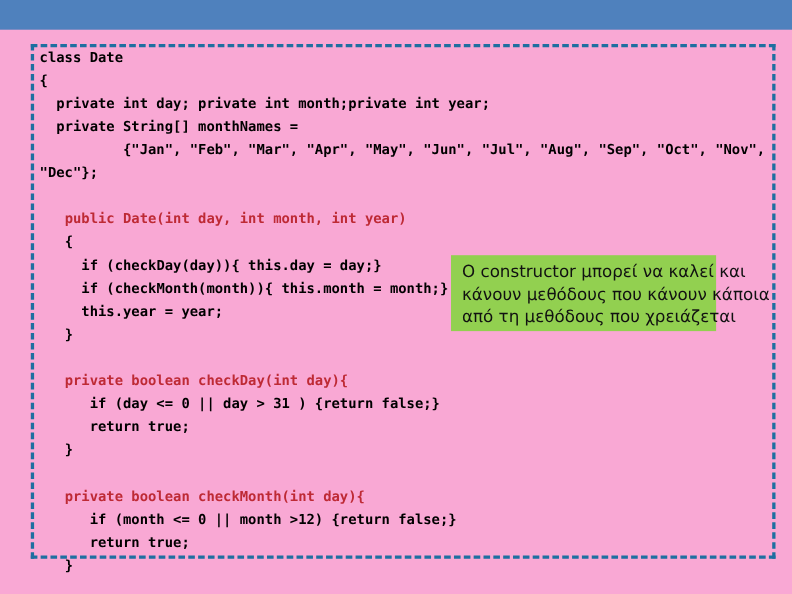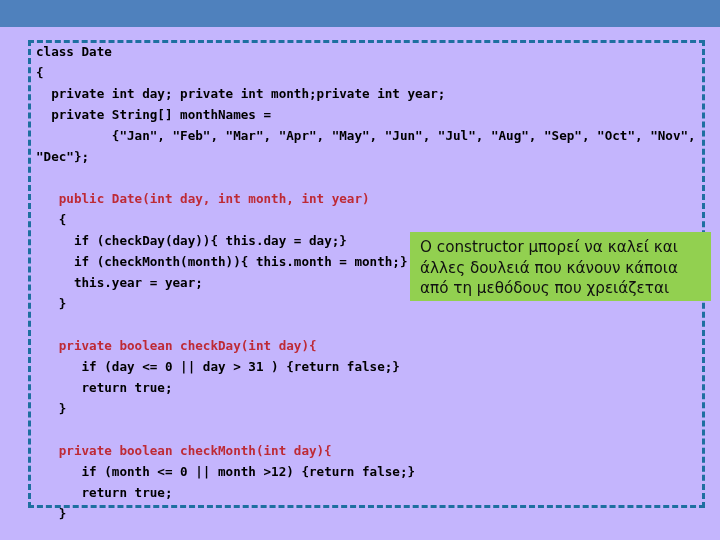--- a/index.html
+++ b/index.html
@@ -12,21 +12,21 @@
     background: #ffffff;
     font-family: "Liberation Sans", sans-serif;
     overflow: hidden;
     position: relative;
   }
   #slide {
     position: absolute;
     left: 0; top: 0;
     width: 720px;
     height: 540px;
-    background: #c4b5fd;
+    background: #f9a8d4;
   }
   #top-banner {
     position: absolute;
     left: 0; top: 0;
     width: 720px;
     height: 27px;
     background: #4F81BD;
   }
   #code-box {
     position: absolute;
@@ -59,21 +59,21 @@
     color: #BE2A35;
   }
   #code-text .blank {
     display: block;
     height: 21px;
   }
   #callout {
     position: absolute;
     left: 410px;
     top: 232px;
-    width: 301px;
+    width: 241px;
     height: 69px;
     background: #92D050;
     box-sizing: border-box;
     padding: 5px 8px 4px 10px;
   }
   #callout .cl {
     display: block;
     font-family: "DejaVu Sans", "Liberation Sans", sans-serif;
     font-size: 15.2px;
     line-height: 20.5px;
@@ -87,17 +87,17 @@
 <div id="slide">
 
   <div id="top-banner"></div>
 
   <div id="code-box"></div>
 
   <div id="code-text"><span class="ln"><span>class Date</span></span><span class="ln"><span>{</span></span><span class="ln"><span>  private int day; private int month;private int year;</span></span><span class="ln"><span>  private String[] monthNames = </span></span><span class="ln"><span>          {"Jan", "Feb", "Mar", "Apr", "May", "Jun", "Jul", "Aug", "Sep", "Oct", "Nov", "Dec"};</span></span><span class="blank"></span><span class="ln"><span class="kw">   public Date(int day, int month, int year)</span></span><span class="ln"><span>   {</span></span><span class="ln"><span>     if (checkDay(day)){ this.day = day;}</span></span><span class="ln"><span>     if (checkMonth(month)){ this.month = month;}</span></span><span class="ln"><span>     this.year = year;</span></span><span class="ln"><span>   }</span></span><span class="blank"></span><span class="ln"><span class="kw">   private boolean checkDay(int day){</span></span><span class="ln"><span>      if (day &lt;= 0 || day &gt; 31 ) {return false;}</span></span><span class="ln"><span>      return true;</span></span><span class="ln"><span>   }</span></span><span class="blank"></span><span class="ln"><span class="kw">   private boolean checkMonth(int day){</span></span><span class="ln"><span>      if (month &lt;= 0 || month &gt;12) {return false;}</span></span><span class="ln"><span>      return true;</span></span><span class="ln"><span>   }</span></span><span class="blank"></span></div>
 
   <div id="callout">
       <span class="cl">Ο constructor μπορεί να καλεί και</span>
-      <span class="cl">άλλες δουλειά που κάνουν κάποια</span>
+      <span class="cl">κάνουν μεθόδους που κάνουν κάποια</span>
       <span class="cl">από τη μεθόδους που χρειάζεται</span>
     </div>
 
 </div>
 
 </body></html>

